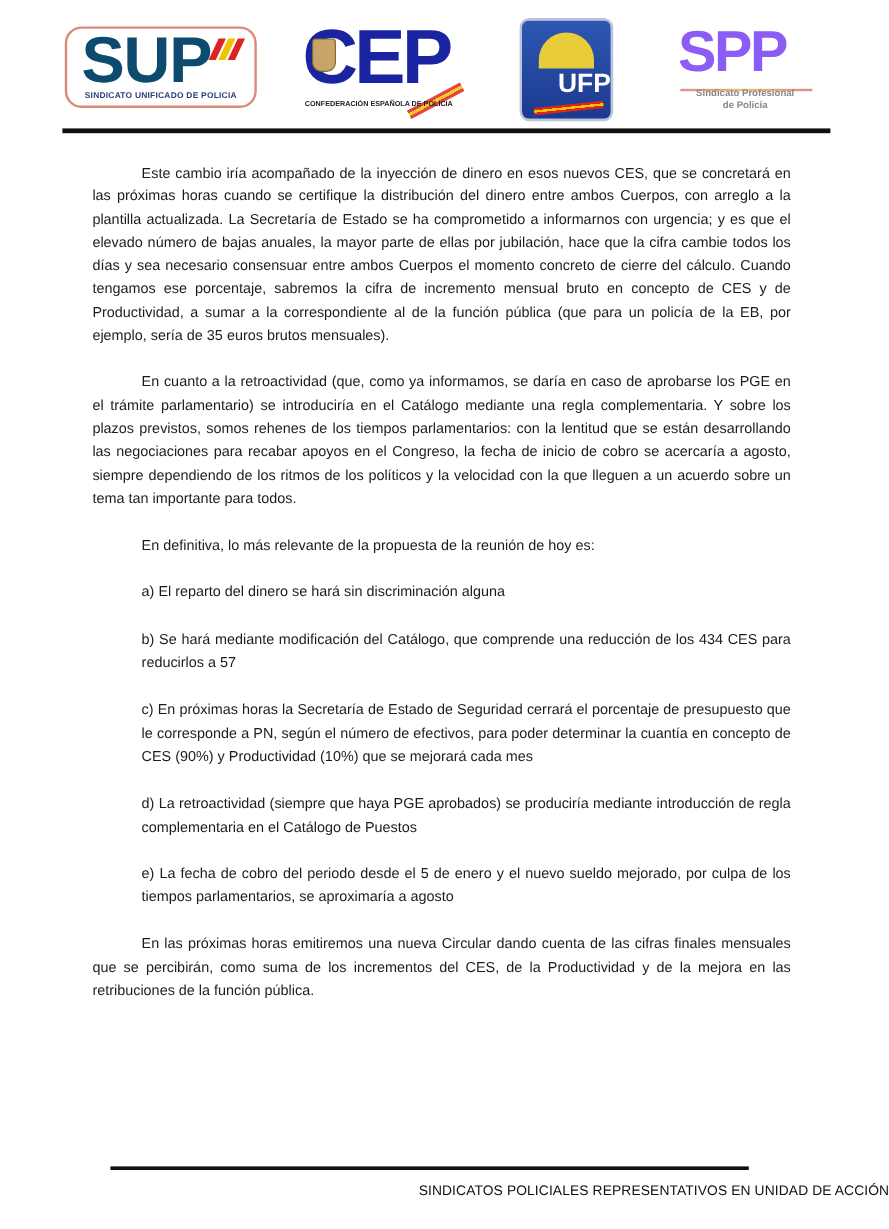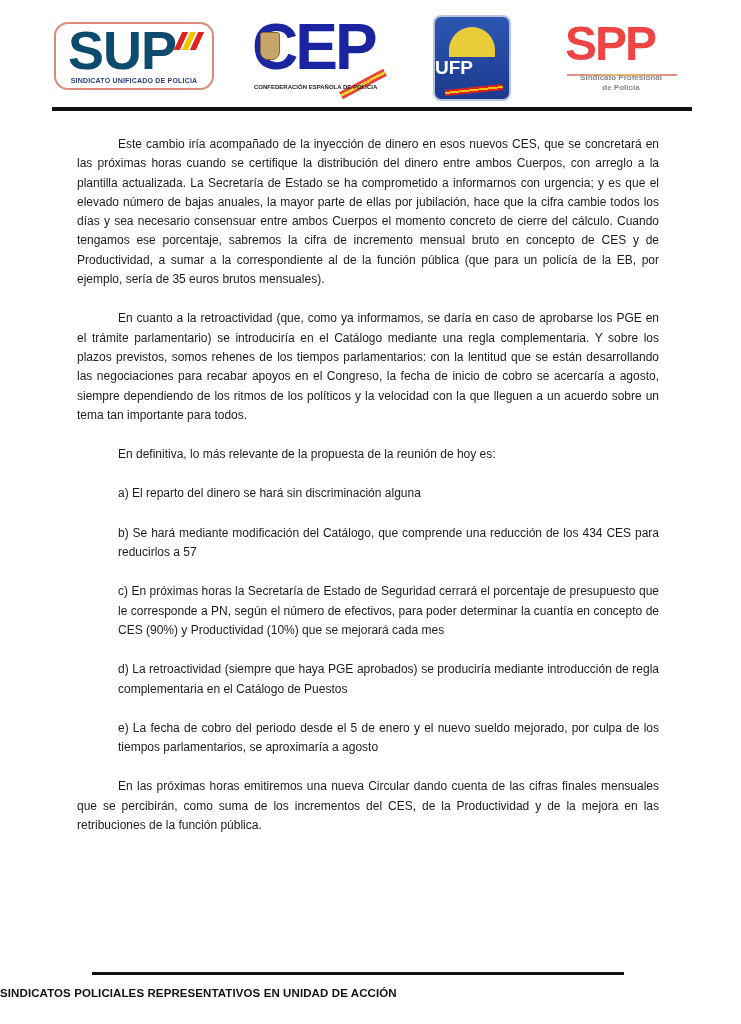--- a/index.html
+++ b/index.html
@@ -16,37 +16,37 @@
   .sup .small { position: absolute; left: 0; right: 0; bottom: 4px; text-align: center; font-size: 7px; font-weight: 700; color: #2b3e7a; letter-spacing: 0.2px; }
   
   .cep { left: 250px; top: 14px; width: 140px; height: 84px; }
   .cep .big { position: absolute; left: 2px; top: 0; font-weight: 700; font-size: 64px; line-height: 66px; color: #1a24a0; letter-spacing: -3px; }
   .cep .crest { position: absolute; left: 10px; top: 18px; width: 18px; height: 26px; background: #c7a46a; border-radius: 3px 3px 8px 8px; border: 1px solid #8a6a30; }
   .cep .small { position: absolute; left: 4px; top: 70px; font-size: 6px; font-weight: 700; color: #222; white-space: nowrap; }
   .cep .flag { position: absolute; left: 88px; top: 66px; width: 50px; height: 8px; background: linear-gradient(#d22 0 33%, #f3c300 33% 66%, #d22 66%); transform: rotate(-28deg); opacity: 0.85; }
   
   .ufp { left: 433px; top: 15px; width: 78px; height: 86px; background: linear-gradient(#2d57b3, #1c3a8e); border-radius: 8px; border: 2px solid #b9c4dc; box-sizing: border-box; overflow: hidden; }
   .ufp .sun { position: absolute; left: 14px; top: 10px; width: 46px; height: 30px; background: #e8cc3a; border-radius: 23px 23px 0 0; }
-  .ufp .big { position: absolute; left: 0; right: 0; top: 40px; text-align: left; font-weight: 700; font-size: 19px; color: #fff; }
+  .ufp .big { position: absolute; left: 0; right: 0; top: 40px; text-align: right; font-weight: 700; font-size: 22px; color: #fff; }
   .ufp .flag { position: absolute; left: 10px; top: 70px; width: 58px; height: 6px; background: linear-gradient(#d22 0 33%, #f3c300 33% 66%, #d22 66%); transform: rotate(-6deg); }
   
   .spp { left: 565px; top: 18px; width: 120px; height: 84px; }
-  .spp .big { position: absolute; left: 0; top: 0; font-weight: 700; font-size: 48px; line-height: 52px; color: #ef4444; letter-spacing: -2px; }
+  .spp .big { position: absolute; left: 0; top: 0; font-weight: 700; font-size: 48px; line-height: 52px; color: #8b5cf6; letter-spacing: -2px; }
   .spp .rule { position: absolute; left: 2px; top: 56px; width: 110px; height: 2px; background: linear-gradient(90deg, #e08a8a, #e8c070, #e08a8a); }
   .spp .small { position: absolute; left: 6px; top: 55px; width: 100px; text-align: center; font-size: 8px; font-weight: 700; color: #888; line-height: 10px; }
   .head-rule { position: absolute; left: 52px; top: 107px; width: 640px; height: 4px; background: #111; }
 
   .content { position: absolute; left: 77px; top: 135px; width: 582px; font-size: 12px; line-height: 19.3px; color: #1c1c1c; }
   .para { text-align: justify; margin: 0; }
   .indent { text-indent: 41px; }
   .item { margin: 0 0 0 41px; text-align: justify; }
   .gap { height: 20px; }
 
   .foot-rule { position: absolute; left: 92px; top: 972px; width: 532px; height: 3px; background: #111; }
-  .foot-text { position: absolute; left: 0; width: 741px; top: 987px; text-align: left; font-size: 11.5px; font-weight: 700; color: #111; letter-spacing: 0.1px; }
+  .foot-text { position: absolute; left: 0; width: 741px; top: 987px; text-align: right; font-size: 11.5px; font-weight: 400; color: #111; letter-spacing: 0.1px; }
 </style>
 </head>
 <body>
 
 <div class="header">
   <div class="logo sup">
     <span class="big">SUP</span>
     <span class="stripe" style="left:122px;background:#d22;"></span>
     <span class="stripe" style="left:130px;background:#f3c300;"></span>
     <span class="stripe" style="left:138px;background:#d22;"></span>

